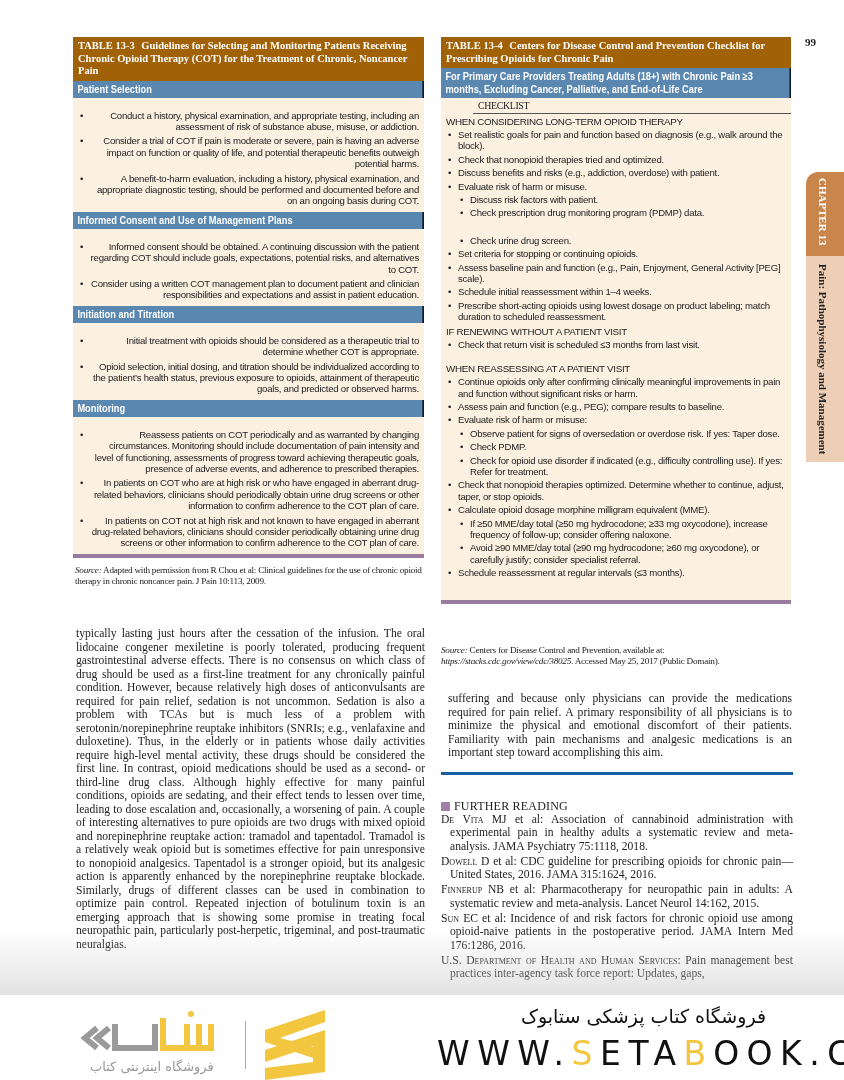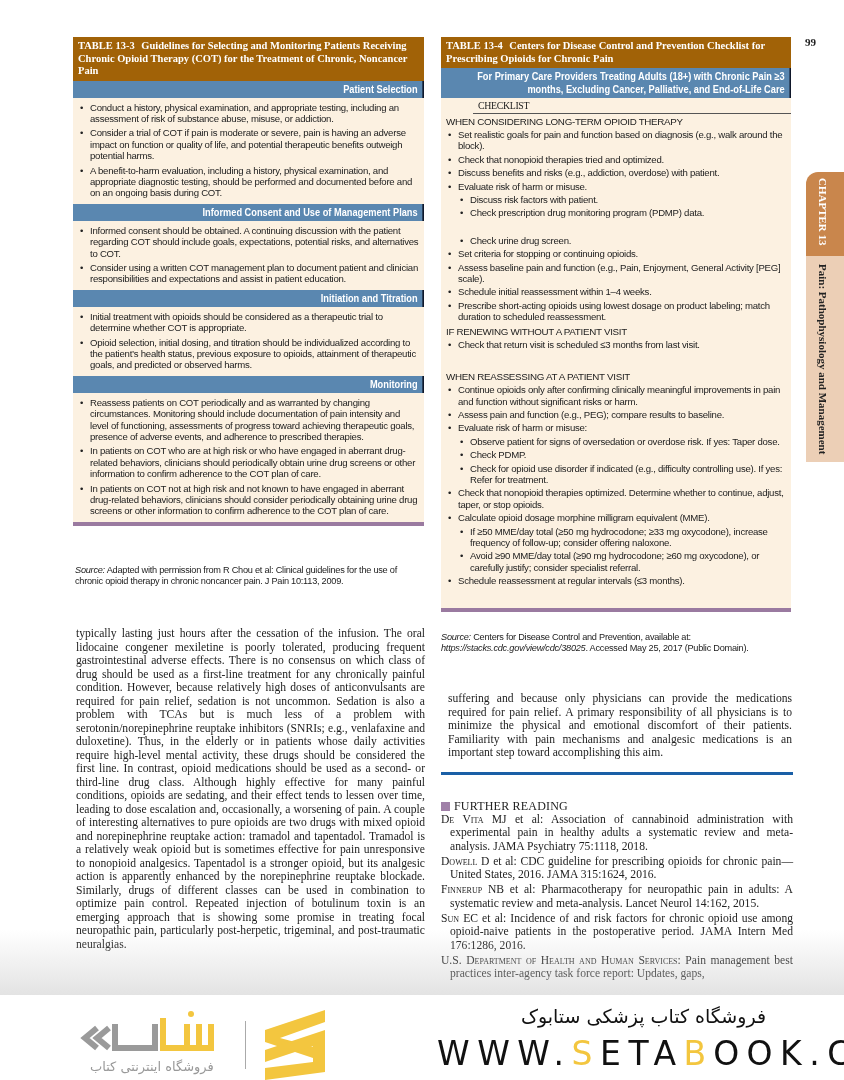--- a/index.html
+++ b/index.html
@@ -4,29 +4,29 @@
 <style>
   html, body { margin:0; padding:0; }
   body { width:844px; height:1080px; background:#ffffff; position:relative; overflow:hidden; font-family:"Liberation Serif", serif; color:#222; }
   .page-number { position:absolute; left:805px; top:36px; font-size:11px; font-weight:bold; font-family:"Liberation Serif", serif; }
 
   
   .tbl { position:absolute; background:#fcf1e1; }
   .tbl-title { background:#a16207; color:#fff; font-family:"Liberation Serif", serif; font-weight:bold; font-size:10.5px; line-height:12.5px; padding:3px 5px 3px 5px; }
   .tbl-title .num { margin-right:4px; }
   .sec-head { background:#5a87b0; color:#fff; font-family:"Liberation Sans", sans-serif; font-weight:bold; font-size:10.5px; line-height:13px; padding:2px 5px; transform:scaleX(0.88); transform-origin:left; width:113%; box-sizing:border-box; }
-  .sec-head-wrap { background:#0f172a; overflow:hidden;text-align:right; }
-  .items { padding:4px 5px 2px 5px; }
+  .sec-head-wrap { background:#0f172a; overflow:hidden; }
+  .items { padding:12px 5px 2px 5px;text-align:right; }
   .item { position:relative; padding-left:12px; font-family:"Liberation Sans", sans-serif; font-size:9.6px; line-height:11.4px; margin:0 0 3px 0; letter-spacing:-0.25px; color:#222; }
   .item::before { content:"•"; position:absolute; left:2px; top:0; }
   .item.sub { margin-left:12px; }
   .caps { font-family:"Liberation Sans", sans-serif; font-size:9.8px; line-height:12px; letter-spacing:-0.3px; padding:1px 0 1px 0; color:#222; }
   .checklist-label { border-bottom:1px solid #555; padding:2px 5px; font-family:Liberation Serif, serif; font-size:9.8px; letter-spacing:-0.3px;margin-left:32px; }
   .tbl-bottom { height:4px; background:#9a7aa0; }
-  .source { position:absolute; font-family:Liberation Sans, sans-serif; font-size:9.2px; line-height:11px; letter-spacing:-0.25px; color:#222; }
+  .source { position:absolute; font-family:Liberation Serif, serif; font-size:9.2px; line-height:11px; letter-spacing:-0.25px; color:#222; }
   .source i { font-style:italic; }
 
   
   .body-text { position:absolute; font-family:"Liberation Serif", serif; font-size:11.6px; line-height:13.5px; text-align:justify; color:#222; }
   .rule { position:absolute; height:3px; background:#1a5fa6; }
   .fr-head { position:absolute; font-family:"Liberation Serif", serif; font-weight:normal; font-size:12px; letter-spacing:0.2px; }
   .fr-square { display:inline-block; width:9px; height:9px; background:#a080a8; margin-right:4px; vertical-align:-1px; }
   .refs { position:absolute; font-family:"Liberation Serif", serif; font-size:11.6px; line-height:13.3px; text-align:justify; }
   .ref { padding-left:9px; text-indent:-9px; margin-bottom:2px; }
   .sc { font-variant:small-caps; }
@@ -113,37 +113,37 @@
       <div class="item" style="margin-bottom: 2px;">Discuss benefits and risks (e.g., addiction, overdose) with patient.</div>
       <div class="item" style="margin-bottom: 2px;">Evaluate risk of harm or misuse.</div>
       <div class="item sub" style="margin-bottom: 2px;">Discuss risk factors with patient.</div>
       <div class="item sub" style="margin-bottom: 16px;">Check prescription drug monitoring program (PDMP) data.</div>
       <div class="item sub" style="margin-bottom: 2px;">Check urine drug screen.</div>
       <div class="item" style="margin-bottom: 2px;">Set criteria for stopping or continuing opioids.</div>
       <div class="item" style="margin-bottom: 2px;">Assess baseline pain and function (e.g., Pain, Enjoyment, General Activity [PEG] scale).</div>
       <div class="item" style="margin-bottom: 2px;">Schedule initial reassessment within 1–4 weeks.</div>
       <div class="item" style="margin-bottom: 2px;">Prescribe short-acting opioids using lowest dosage on product labeling; match duration to scheduled reassessment.</div>
       <div class="caps">IF RENEWING WITHOUT A PATIENT VISIT</div>
-      <div class="item" style="margin-bottom: 20px;">Check that return visit is scheduled ≤3 months from last visit.</div>
+      <div class="item" style="margin-bottom: 12px;">Check that return visit is scheduled ≤3 months from last visit.</div>
       <div class="caps">WHEN REASSESSING AT A PATIENT VISIT</div>
       <div class="item" style="margin-bottom: 2px;">Continue opioids only after confirming clinically meaningful improvements in pain and function without significant risks or harm.</div>
       <div class="item" style="margin-bottom: 2px;">Assess pain and function (e.g., PEG); compare results to baseline.</div>
       <div class="item" style="margin-bottom: 2px;">Evaluate risk of harm or misuse:</div>
       <div class="item sub" style="margin-bottom: 2px;">Observe patient for signs of oversedation or overdose risk. If yes: Taper dose.</div>
       <div class="item sub" style="margin-bottom: 2px;">Check PDMP.</div>
       <div class="item sub" style="margin-bottom: 2px;">Check for opioid use disorder if indicated (e.g., difficulty controlling use). If yes: Refer for treatment.</div>
       <div class="item" style="margin-bottom: 2px;">Check that nonopioid therapies optimized. Determine whether to continue, adjust, taper, or stop opioids.</div>
       <div class="item" style="margin-bottom: 2px;">Calculate opioid dosage morphine milligram equivalent (MME).</div>
       <div class="item sub" style="margin-bottom: 2px;">If ≥50 MME/day total (≥50 mg hydrocodone; ≥33 mg oxycodone), increase frequency of follow-up; consider offering naloxone.</div>
       <div class="item sub" style="margin-bottom: 2px;">Avoid ≥90 MME/day total (≥90 mg hydrocodone; ≥60 mg oxycodone), or carefully justify; consider specialist referral.</div>
       <div class="item" style="margin-bottom: 2px;">Schedule reassessment at regular intervals (≤3 months).</div>
     </div>
   <div class="tbl-bottom"></div>
 </div>
-<div class="source" style="left:441px; top:632px; width:350px;">
+<div class="source" style="left:441px; top:645px; width:350px;">
   <i>Source:</i><span> Centers for Disease Control and Prevention, available at: </span><i>https://stacks.cdc.gov/view/cdc/38025</i><span>. Accessed May 25, 2017 (Public Domain).</span>
 </div>
 
 <div class="chap-tab">
   <div class="chap-top"></div>
   <div class="chap-bottom"></div>
   <div class="chap-text chap-num">CHAPTER 13</div>
   <div class="chap-text chap-title">Pain: Pathophysiology and Management</div>
 </div>
 

